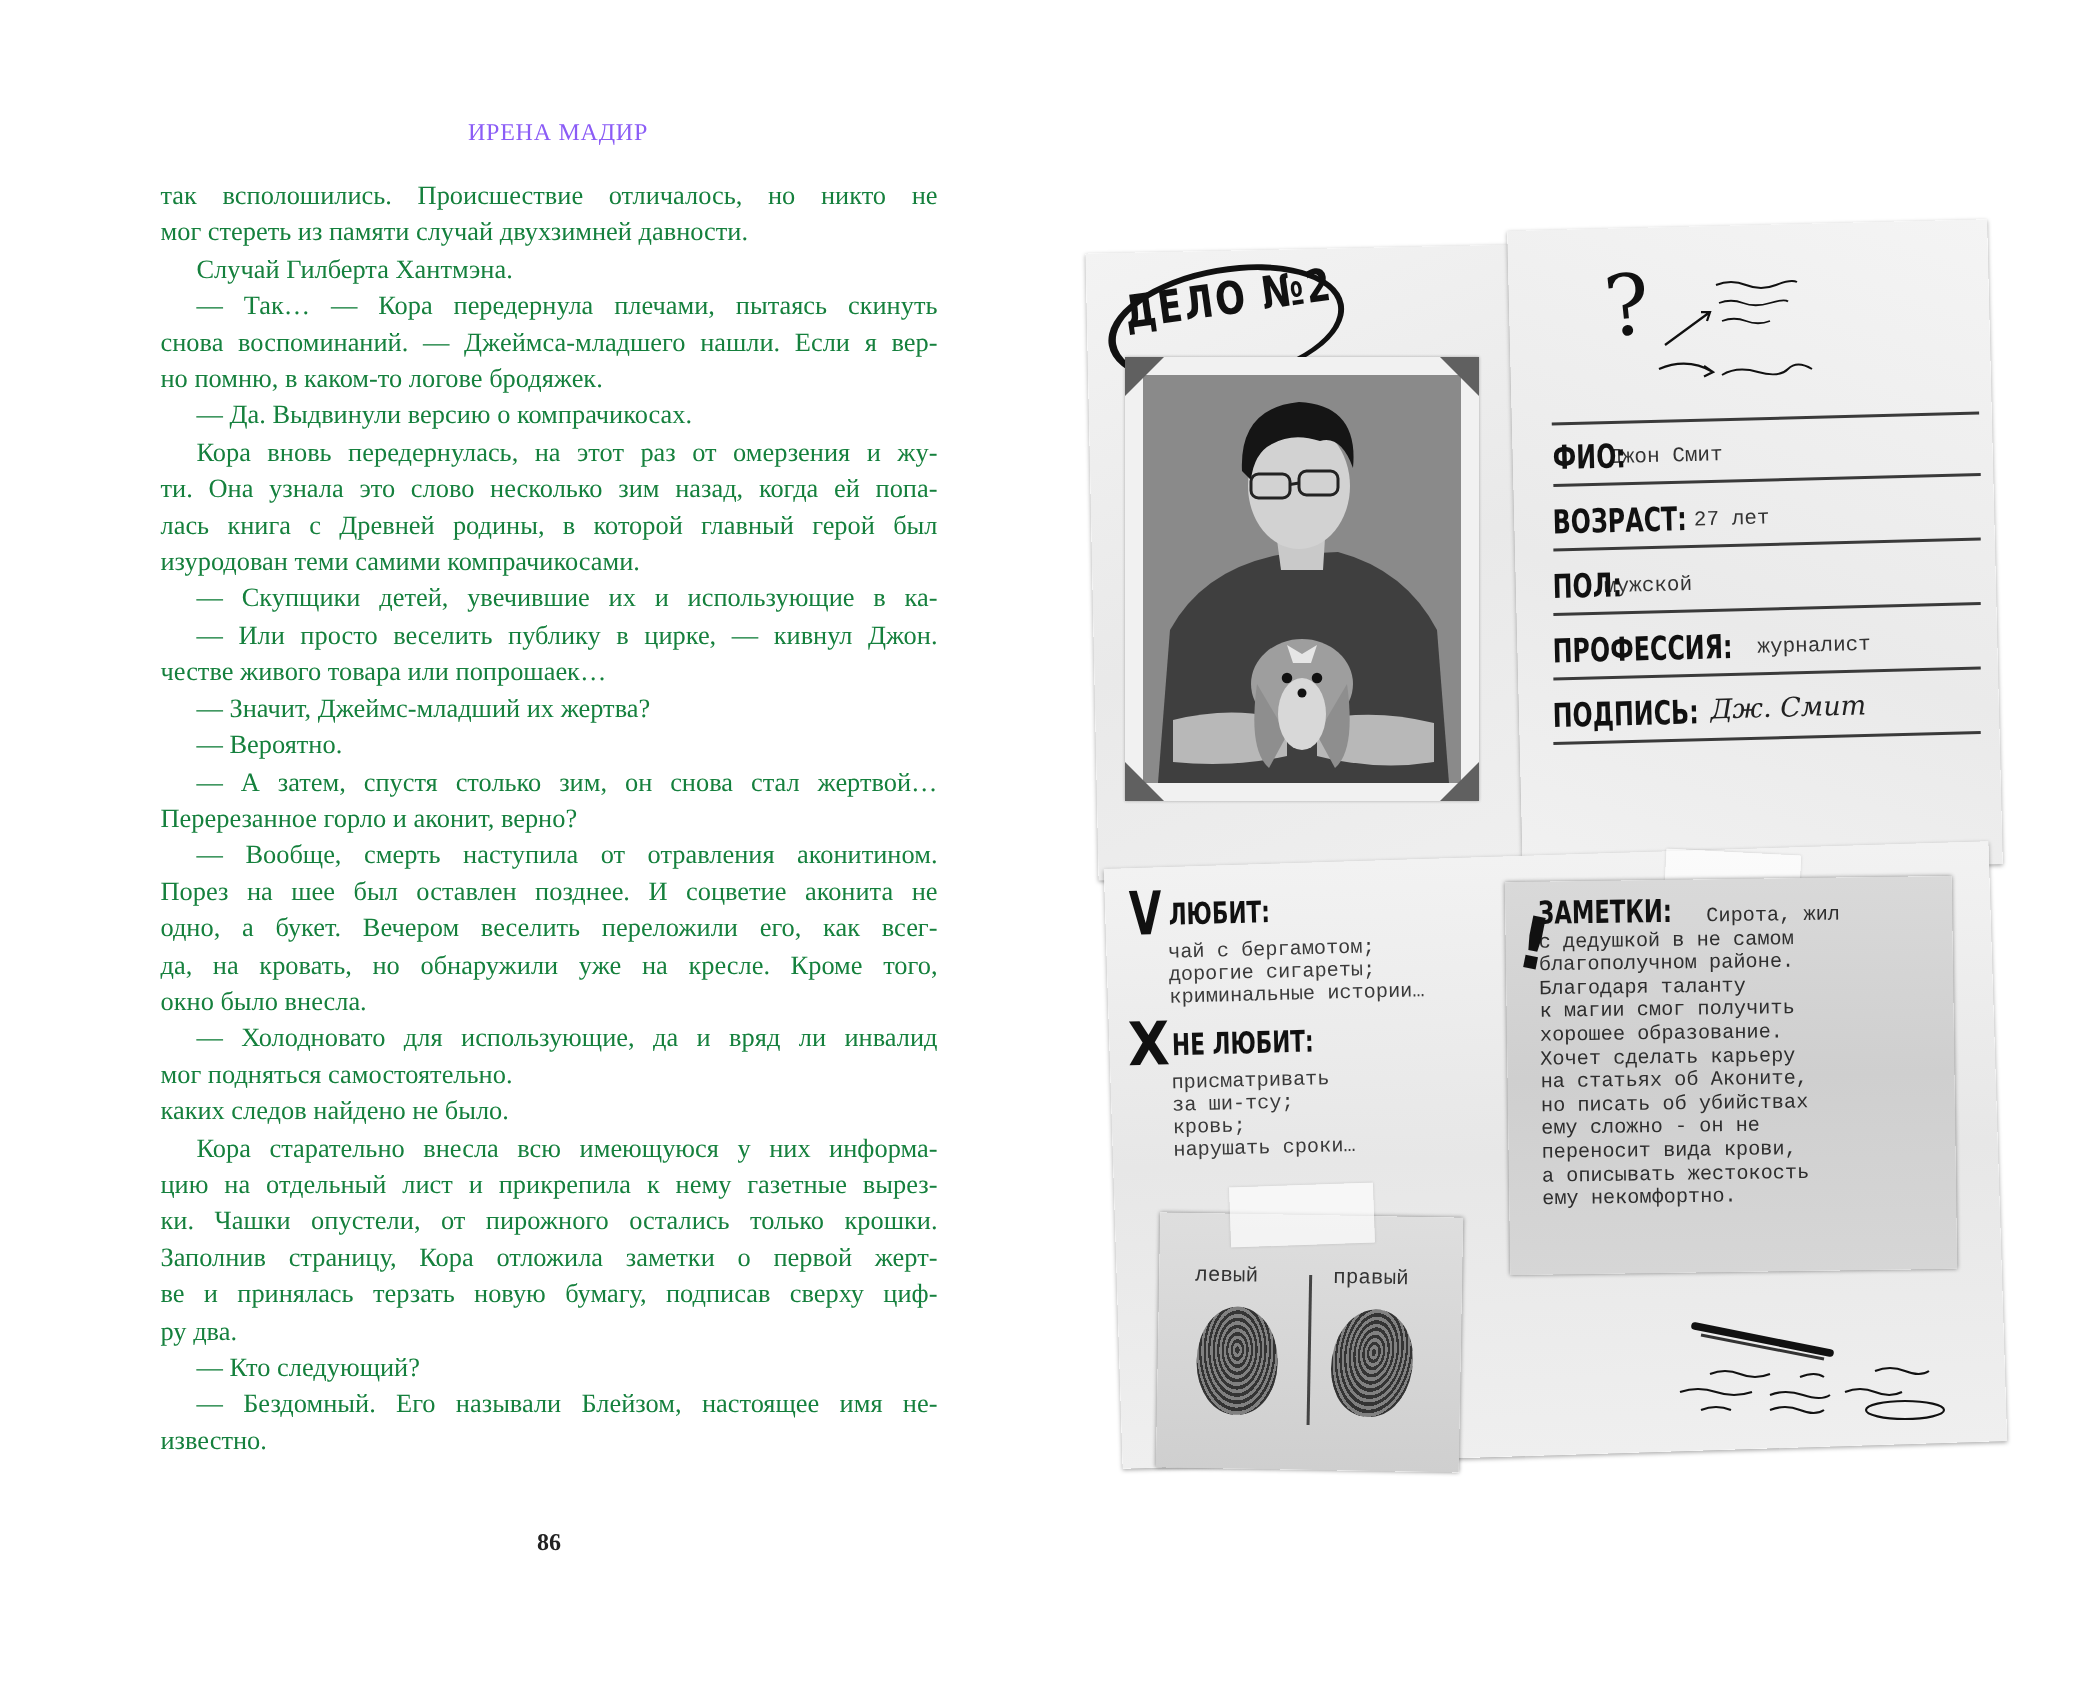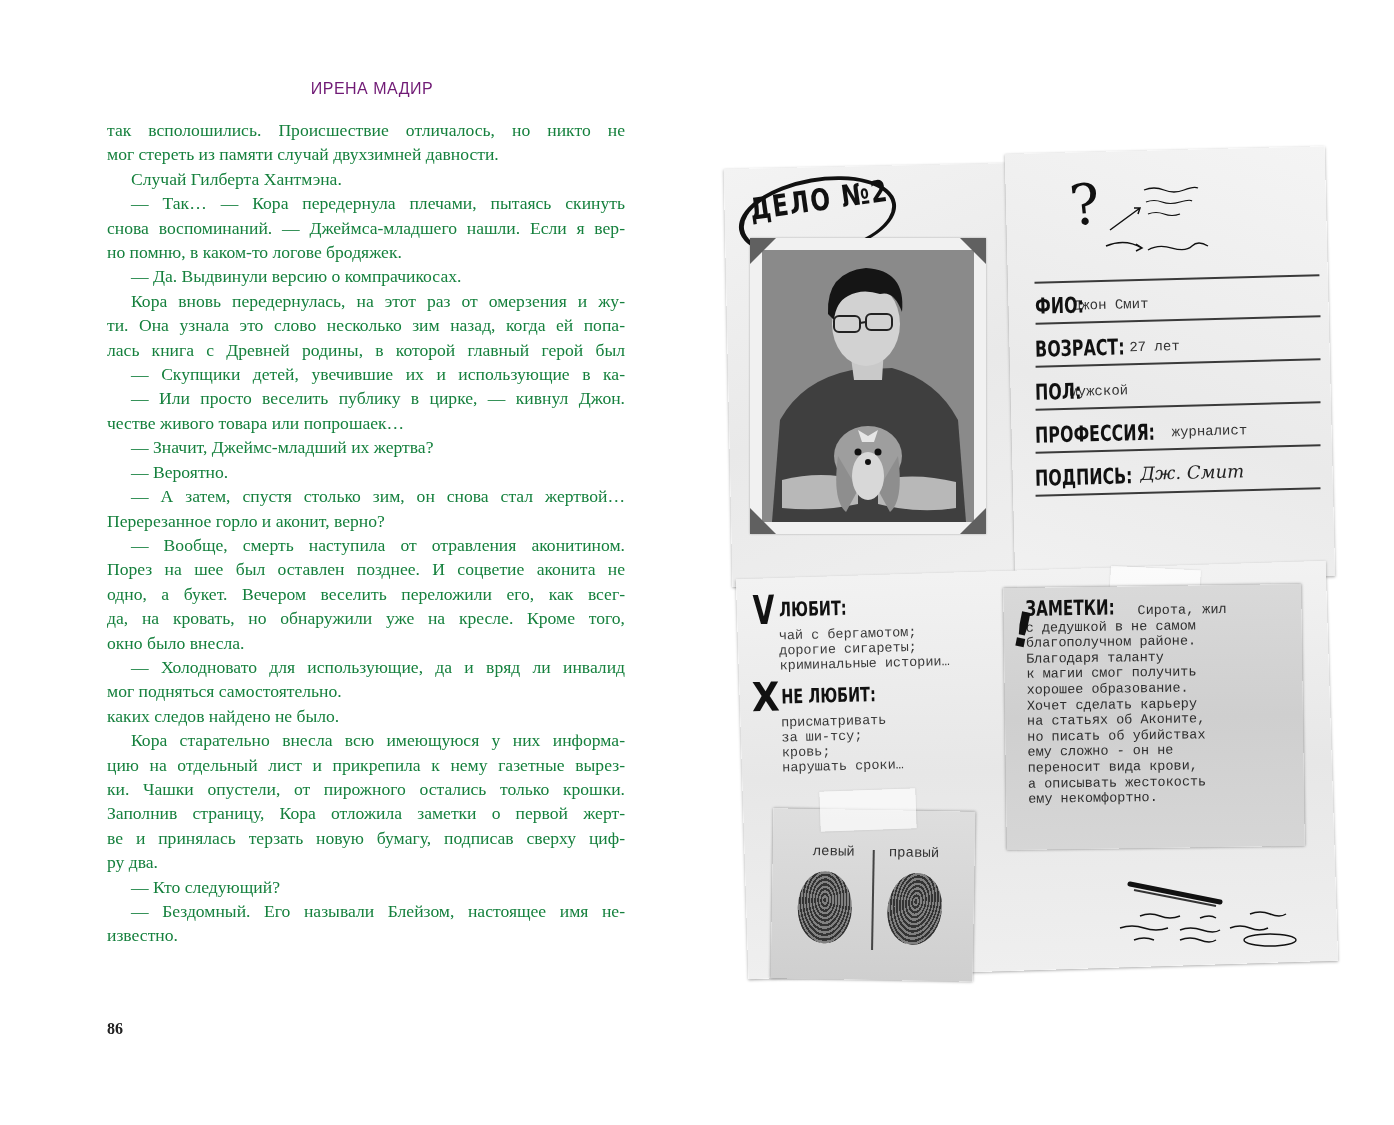--- a/index.html
+++ b/index.html
@@ -2,32 +2,32 @@
 <html><head>
 <meta charset="utf-8">
 <style>
   html, body { margin:0; padding:0; background:#ffffff; }
   body { width:1394px; height:1125px; position:relative; overflow:hidden; }
 
   
   .left-page { position:absolute; left:0; top:0; width:700px; height:1125px; }
   .running-head {
     position:absolute; left:107px; width:530px; top:80px; text-align:center;
-    font-family:Liberation Sans, sans-serif; font-size:16px; letter-spacing:0.5px; color:#701a75;
+    font-family:Liberation Serif, serif; font-size:16px; letter-spacing:0.5px; color:#8b5cf6;
   }
   .body-text {
     position:absolute; left:107px; top:118px; width:518px;
     font-family:"Liberation Serif", serif; font-size:17.6px; line-height:24.4px; color:#15803d;
     text-align:justify;
   }
   .body-text .line { display:block; white-space:nowrap; text-align-last:justify; }
   .body-text .line.last { text-align-last:left; }
   .body-text .line.indent { padding-left:24px; }
   .page-number {
-    position:absolute; left:107px; width:518px; top:1020px; text-align:left;
+    position:absolute; left:107px; width:518px; top:1020px; text-align:center;
     font-family:"Liberation Serif", serif; font-weight:bold; font-size:16px; color:#222;
   }
 
   
   .dossier { position:absolute; left:720px; top:138px; width:620px; height:840px; }
   .paper-top-left {
     position:absolute; left:8px; top:28px; width:286px; height:418px;
     background:linear-gradient(160deg,#f3f3f3 0%,#e9e9e9 55%,#efefef 100%);
     box-shadow:0 1px 3px rgba(0,0,0,0.35); transform:rotate(-1.2deg);
   }
@@ -123,21 +123,21 @@
 
   .prints-card {
     position:absolute; left:52px; top:672px; width:202px; height:170px;
     background:linear-gradient(180deg,#dedede,#cfcfcf); box-shadow:0 0 3px rgba(0,0,0,0.45);
     transform:rotate(1deg);
   }
   .prints-divider { position:absolute; left:100px; top:40px; width:2px; height:100px; background:#444; }
   .print-label {
     position:absolute; top:34px; font-family:"Liberation Mono", monospace; font-size:14px; color:#333;
   }
-  .print-label.left { left:40px;text-align:right; }
+  .print-label.left { left:24px;text-align:right; }
   .print-label.right { left:116px; }
   .fingerprint {
     position:absolute; top:62px; width:54px; height:72px; border-radius:50% 50% 48% 48%;
     background:repeating-radial-gradient(ellipse at 50% 40%, #222 0 1.5px, #777 1.5px 3px);
     opacity:0.9;
   }
   .fingerprint.left { left:26px; }
   .fingerprint.right { left:116px; transform:rotate(8deg); }
 
   .bottom-scribble { position:absolute; left:390px; top:730px; width:200px; height:80px; }
@@ -151,20 +151,21 @@
       <span class="line">так всполошились. Происшествие отличалось, но никто не</span>
       <span class="line last">мог стереть из памяти случай двухзимней давности.</span>
       <span class="line indent last">Случай Гилберта Хантмэна.</span>
       <span class="line indent">— Так… — Кора передернула плечами, пытаясь скинуть</span>
       <span class="line">снова воспоминаний. — Джеймса-младшего нашли. Если я вер-</span>
       <span class="line last">но помню, в каком-то логове бродяжек.</span>
       <span class="line indent last">— Да. Выдвинули версию о компрачикосах.</span>
       <span class="line indent">Кора вновь передернулась, на этот раз от омерзения и жу-</span>
       <span class="line">ти. Она узнала это слово несколько зим назад, когда ей попа-</span>
       <span class="line">лась книга с Древней родины, в которой главный герой был</span>
+      <span class="line last">изуродован теми самими компрачикосами.</span>
       <span class="line indent">— Скупщики детей, увечившие их и использующие в ка-</span>
       <span class="line indent">— Или просто веселить публику в цирке, — кивнул Джон.</span>
       <span class="line last">честве живого товара или попрошаек…</span>
       <span class="line indent last">— Значит, Джеймс-младший их жертва?</span>
       <span class="line indent last">— Вероятно.</span>
       <span class="line indent">— А затем, спустя столько зим, он снова стал жертвой…</span>
       <span class="line last">Перерезанное горло и аконит, верно?</span>
       <span class="line indent">— Вообще, смерть наступила от отравления аконитином.</span>
       <span class="line">Порез на шее был оставлен позднее. И соцветие аконита не</span>
       <span class="line">одно, а букет. Вечером веселить переложили его, как всег-</span>

